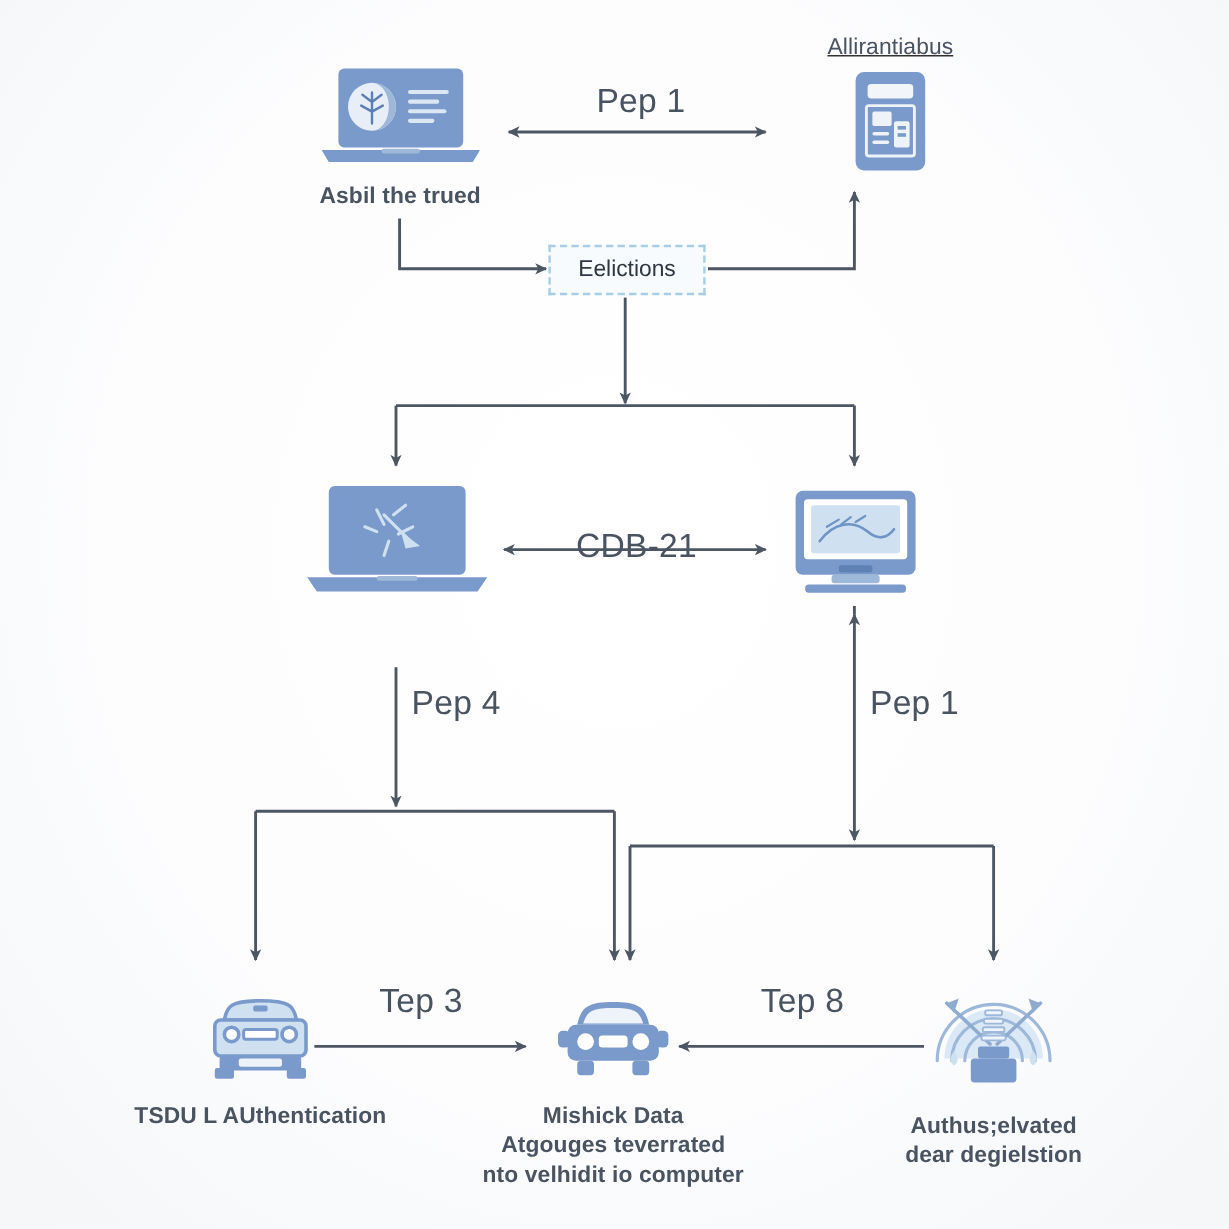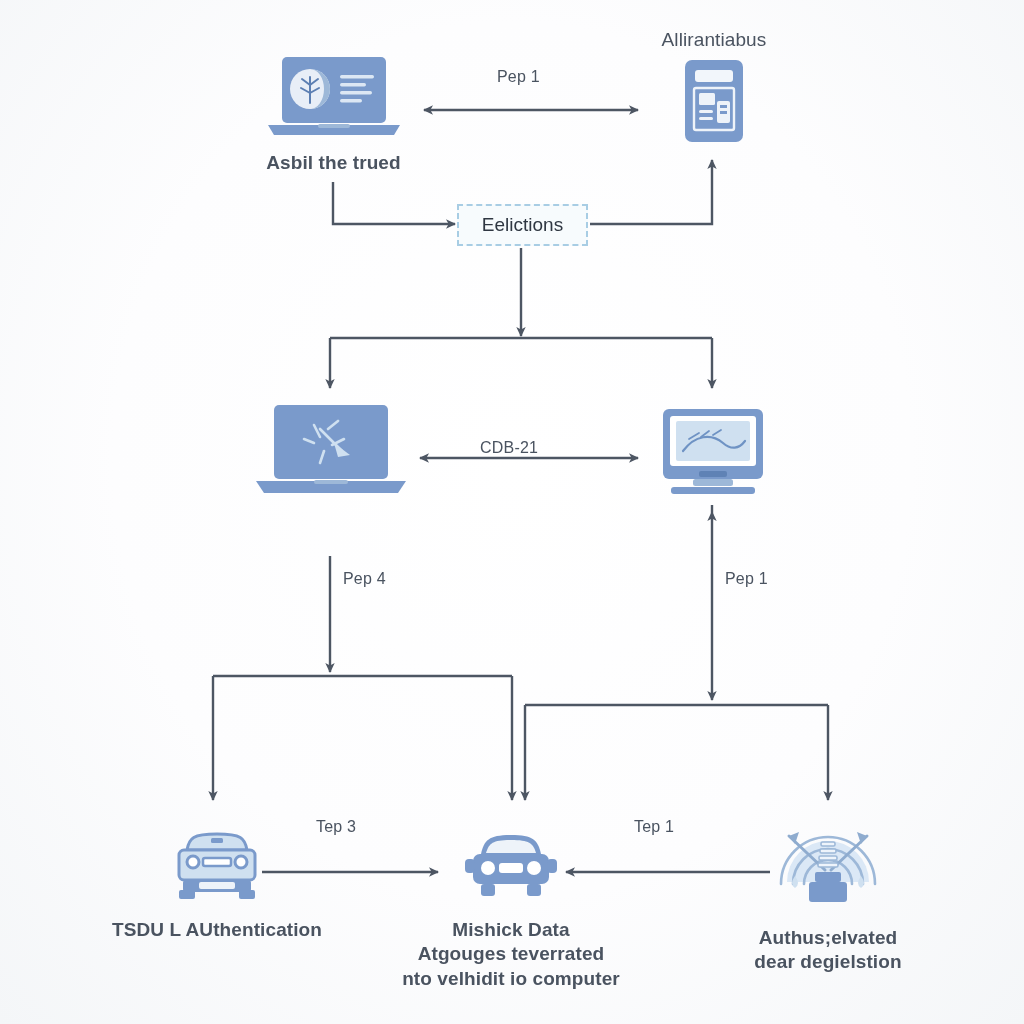--- a/index.html
+++ b/index.html
@@ -25,21 +25,21 @@
     text-align:center;
     white-space:pre-line;
     letter-spacing:.1px;
   }
   .cap-top{margin-bottom:6px;}
   .cap-bot{margin-top:10px;font-weight:bold;}
 
   .edge-label{
     position:absolute;
     color:#4a5360;
-    font-size:16px;
+    font-size:28px;
     letter-spacing:.2px;
     white-space:nowrap;
   }
 
   .decision{
     position:absolute;
     border:2px dashed #a8cde4;
     background:#f7fbfd;
     color:#2f3742;
     font-size:19px;
@@ -115,21 +115,21 @@
           <rect x="76" y="36" width="32" height="3.4" rx="1.7"></rect>
           <rect x="76" y="44" width="22" height="3.4" rx="1.7"></rect>
         </g>
         <path d="M4,70 L136,70 L130,80 L10,80 Z" fill="#7a9acb"></path>
         <rect x="54" y="69" width="32" height="4" rx="2" fill="#9db8d8"></rect>
       </svg>
     </span>
     <div class="cap cap-bot">Asbil the trued</div>
   </div>
 
-  <div class="node" style="left:640px;top:28px;width:148px;">
+  <div class="node" style="left:668px;top:28px;width:148px;text-decoration:underline;">
     <div class="cap cap-top">Allirantiabus</div>
     <span class="art">
       <svg width="62" height="86" viewBox="0 0 62 86" xmlns="http://www.w3.org/2000/svg">
         <rect x="2" y="2" width="58" height="82" rx="7" fill="#7a9acb"></rect>
         <rect x="12" y="12" width="38" height="12" rx="3" fill="#f2f6fb"></rect>
         <rect x="11" y="30" width="40" height="42" rx="2" fill="none" stroke="#eef3f9" stroke-width="2.4"></rect>
         <rect x="16" y="35" width="16" height="12" rx="1.5" fill="#eef3f9"></rect>
         <rect x="34" y="43" width="13" height="22" rx="2" fill="#eef3f9"></rect>
         <rect x="37" y="47" width="7" height="3" fill="#7a9acb"></rect>
         <rect x="37" y="53" width="7" height="3" fill="#7a9acb"></rect>
@@ -245,15 +245,15 @@
   <div class="edge-label" style="left:497px;top:68px;">Pep 1</div>
 
   <div class="edge-label" style="left:480px;top:439px;">CDB-21</div>
 
   <div class="edge-label" style="left:343px;top:570px;">Pep 4</div>
 
   <div class="edge-label" style="left:725px;top:570px;">Pep 1</div>
 
   <div class="edge-label" style="left:316px;top:818px;">Tep 3</div>
 
-  <div class="edge-label" style="left:634px;top:818px;">Tep 1</div>
+  <div class="edge-label" style="left:634px;top:818px;">Tep 8</div>
 
 </div>
 
 </body></html>

